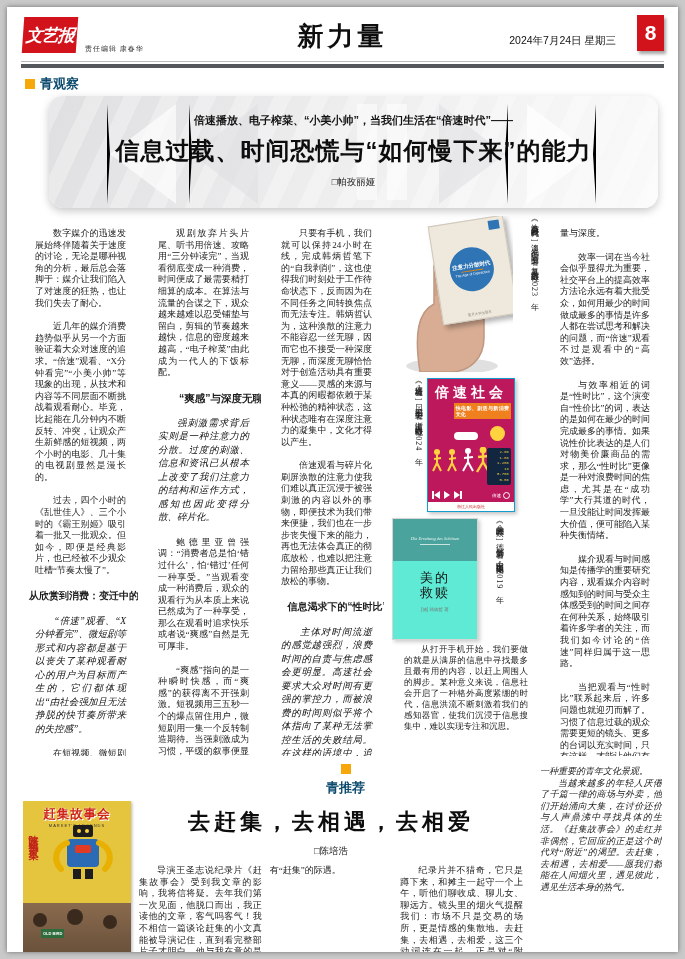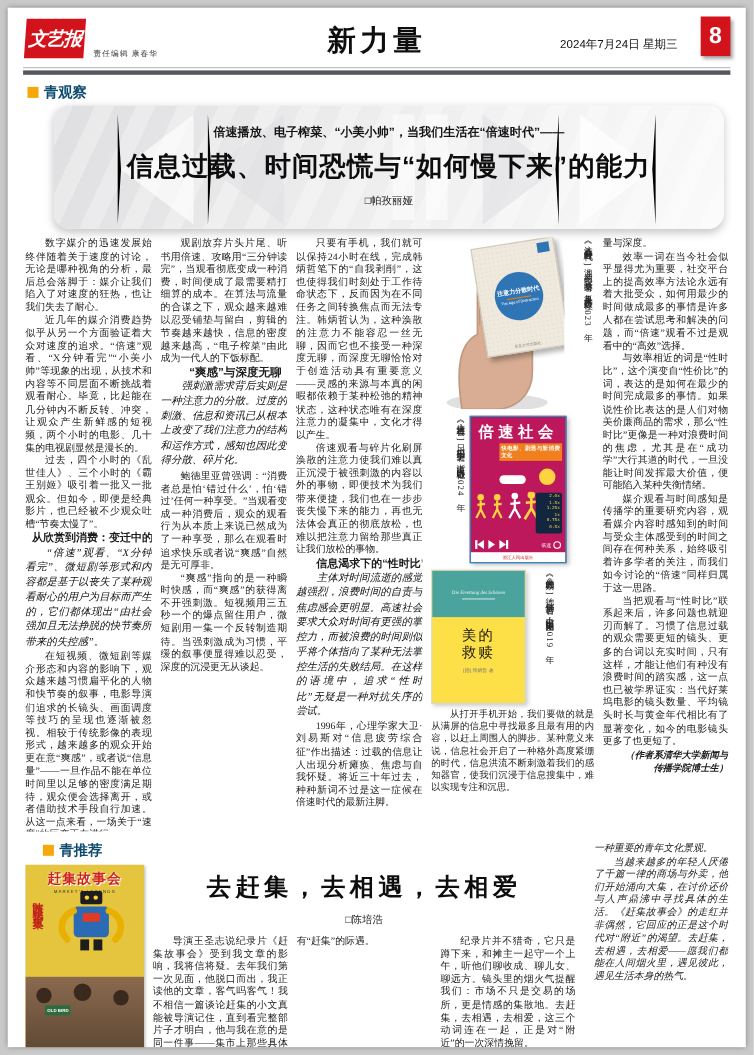--- a/index.html
+++ b/index.html
@@ -33,21 +33,21 @@
   .wm-bar{position:absolute;width:20px;height:96px;top:8px;background:rgba(255,255,255,.55);}
   .wm-r1{right:150px;top:8px;border-top:50px solid transparent;border-bottom:50px solid transparent;border-left:66px solid rgba(222,222,225,.55);}
   .wm-r2{right:62px;top:8px;border-top:50px solid transparent;border-bottom:50px solid transparent;border-left:66px solid rgba(255,255,255,.7);}
   .kicker{position:relative;text-align:center;margin-top:17px;font:bold 11px "Liberation Sans",sans-serif;color:#141414;}
   .headline{position:relative;text-align:center;margin-top:7px;font:bold 24px "Liberation Sans",sans-serif;
     letter-spacing:1px;color:#0d0d0d;}
   .byline{position:relative;text-align:center;margin-top:9px;font:9.5px "Liberation Serif",serif;color:#222;}
   
   .body-cols{display:flex;gap:8px;margin:0 16px;height:540px;overflow:hidden;}
   .tcol{font:9px/11.6px "Liberation Serif",serif;text-align:justify;color:#1c1c1c;overflow:hidden;}
-  .tcol p,.mcol p{margin:0;text-indent:2em;}
+  .tcol p,.mcol p{margin:12px;text-indent:2em;}
   .c1,.c2,.c3{flex:0 0 115px;}
   .c4{flex:0 0 148px;}
   .c5{flex:1;}
   .subhead{font:bold 10.5px/14px "Liberation Sans",sans-serif;text-align:center;text-indent:0;
     margin:7px 0 5px;white-space:nowrap;}
   .subhead.tight{margin-left:-14px;margin-right:-16px;font-size:10px;}
   .abstract{font:italic 9.5px/13.5px "Liberation Serif",serif;color:#101010;margin:0 1px 4px;text-indent:2em;}
   .noind{text-indent:0 !important;}
   .note{font:italic bold 8.5px/12px "Liberation Serif",serif;text-align:right;text-indent:0;margin-top:4px;}
   
@@ -81,31 +81,31 @@
   .b2-controls{position:absolute;left:4px;bottom:12px;display:flex;align-items:center;gap:4px;}
   .tri{width:0;height:0;border-top:4px solid transparent;border-bottom:4px solid transparent;border-left:6px solid #fff;}
   .tri.rev{transform:rotate(180deg);}
   .bar2{width:2px;height:8px;background:#fff;}
   .b2-speedbtn{position:absolute;right:4px;bottom:12px;color:#fff;font:4.5px "Liberation Sans",sans-serif;
     display:flex;align-items:center;gap:2px;}
   .b2-dot{width:5px;height:5px;border:1px solid #fff;border-radius:50%;}
   .b2-pubstrip{position:absolute;left:0;right:0;bottom:0;height:9px;background:#fff;
     color:#c22;text-align:center;font:4px/9px "Liberation Sans",sans-serif;}
   .book3-row{display:flex;margin-top:8px;height:120px;}
-  .book3{position:relative;width:84px;height:120px;background:#fde047;border:1px solid #d5d5d5;
+  .book3{position:relative;width:84px;height:120px;background:#5eead4;border:1px solid #d5d5d5;
     flex:0 0 auto;box-shadow:2px 2px 4px rgba(0,0,0,.2);}
   .b3-top{height:42px;background:#4aa39c;color:#eaf6f5;display:flex;flex-direction:column;
     align-items:center;justify-content:center;font:italic 4.5px/6px "Liberation Serif",serif;gap:2px;}
   .b3-line{width:30px;height:1px;background:rgba(255,255,255,.7);}
   .b3-title{text-align:center;font:13px/15px "Liberation Serif",serif;color:#141414;margin-top:9px;letter-spacing:2px;}
   .b3-author{text-align:center;font:4.5px "Liberation Sans",sans-serif;color:#777;margin-top:7px;}
   .mcol .small{margin-top:6px;font:8.5px/11px "Liberation Serif",serif;}
   
   .sec2{position:relative;margin:8px 16px 0;}
-  .sec2 .sec-label{margin-left:16px;}
+  .sec2 .sec-label{margin-left:6px;flex-direction:column;}
   .bottom-flex{display:flex;gap:8px;height:186px;overflow:hidden;margin-top:4px;}
   .poster{position:relative;flex:0 0 108px;background:#e5c43e;overflow:hidden;box-shadow:1px 1px 3px rgba(0,0,0,.3);}
   .poster-title{text-align:center;margin-top:5px;font:bold 12.5px "Liberation Sans",sans-serif;color:#cf2418;
     letter-spacing:1px;text-shadow:0 0 2px #fff,1px 1px 0 #fff;}
   .poster-en{text-align:center;font:4px "Liberation Sans",sans-serif;color:#333;letter-spacing:1px;}
   .poster-side{position:absolute;left:3px;top:26px;writing-mode:vertical-rl;
     font:bold 10px "Liberation Sans",sans-serif;color:#c1251a;letter-spacing:3px;}
   .poster-robot{position:absolute;left:28px;top:24px;}
   .poster-photo{position:absolute;left:0;right:0;bottom:0;height:84px;
     background:linear-gradient(#8a6a4e,#54402e);}

